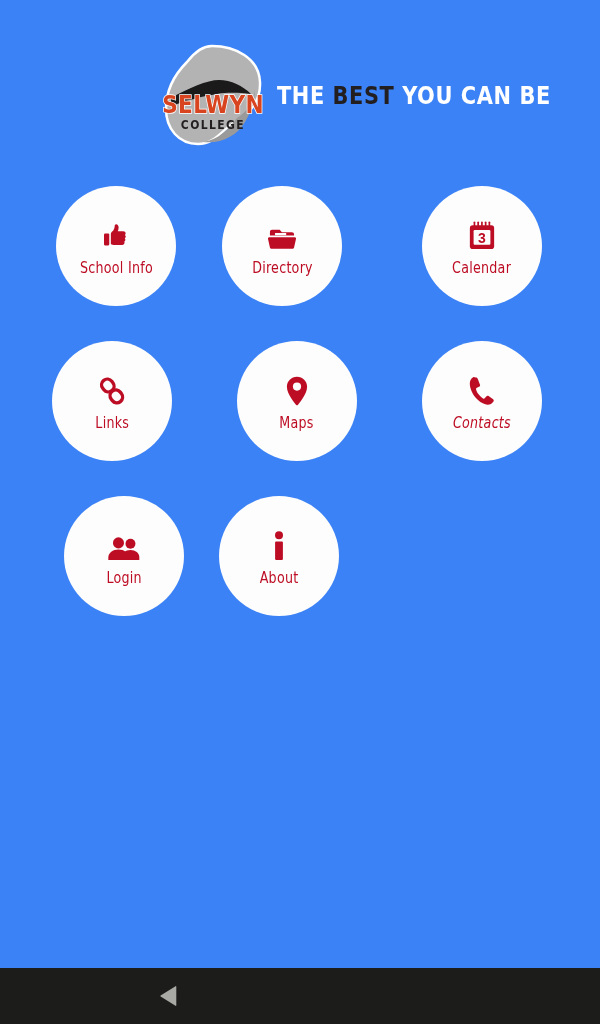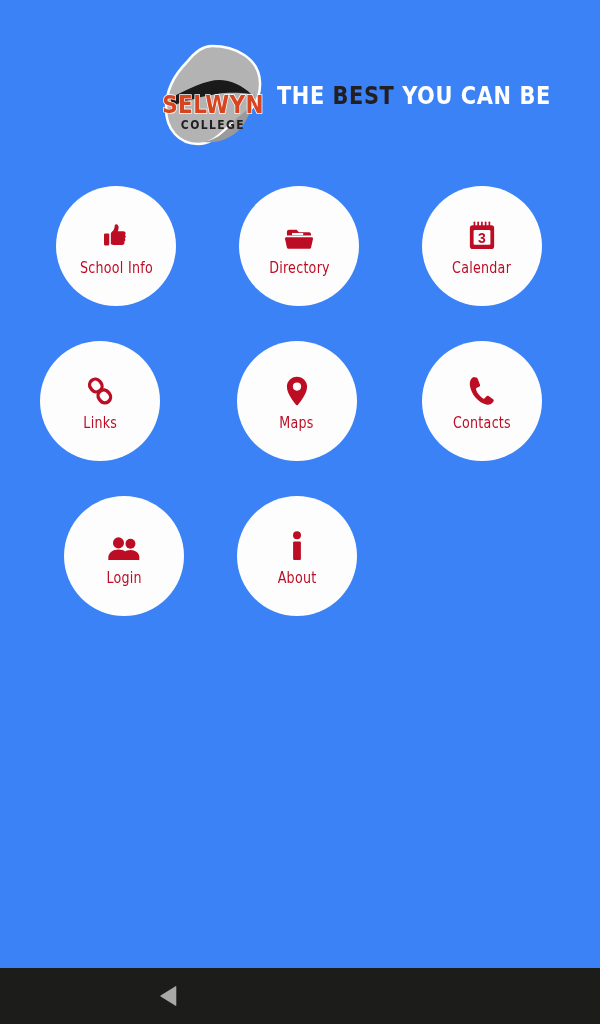--- a/index.html
+++ b/index.html
@@ -162,21 +162,21 @@
     <div class="tile" style="left:56px; top:0;">
       <span class="icon">
         <svg width="30" height="30" viewBox="0 0 32 32">
           <path d="M10.5 13.6c0-1.6 1.5-2.3 2.6-3.6 1.1-1.3 1.4-2.8 1.5-4.6.05-1.1.5-1.9 1.6-1.9 1.5 0 2.6 1.5 2.6 3.5 0 1.5-.45 2.8-.9 3.8h5.8c1.5 0 2.6 1 2.6 2.3 0 .75-.35 1.35-.85 1.75.6.35 1 1 1 1.8 0 .85-.45 1.5-1.1 1.85.4.4.65.95.65 1.6 0 .85-.5 1.55-1.2 1.85.2.35.3.75.3 1.2 0 1.3-1.1 2.35-2.5 2.35h-7.9c-1.7 0-3.2-.45-4.2-1.1V13.6z"></path>
           <rect x="3.2" y="13.4" width="5.6" height="12.6" rx="1.1"></rect>
         </svg>
       </span>
       <span class="label">School Info</span>
     </div>
 
-    <div class="tile" style="left:239px; top:0;">
+    <div class="tile" style="left:222px; top:0;">
       <span class="icon">
         <svg width="30" height="26" viewBox="0 0 32 28">
           <path d="M3 7.5c0-1.3 1-2.3 2.3-2.3h8.2l2.4 2.6h10.8c1.3 0 2.3 1 2.3 2.3v1.1H3V7.5z"></path>
           <path d="M2.2 13.2h27.6c.9 0 1.5.8 1.3 1.7l-2.1 9.2c-.2.9-1 1.5-1.9 1.5H4.9c-.9 0-1.7-.6-1.9-1.5L.9 14.9c-.2-.9.4-1.7 1.3-1.7z"></path>
           <rect x="8.5" y="8.6" width="12" height="2.4" fill="#fdfdfd"></rect>
         </svg>
       </span>
       <span class="label">Directory</span>
     </div>
 
@@ -192,21 +192,21 @@
 
           <rect x="2" y="4.4" width="26" height="25.6" rx="3"></rect>
 
           <rect x="6" y="9.6" width="18" height="15.8" rx="1.2" fill="#fdfdfd"></rect>
           <text x="15" y="23" font-family="'Liberation Sans','DejaVu Sans',sans-serif" font-size="15" font-weight="bold" fill="#bd0d24" text-anchor="middle">3</text>
         </svg>
       </span>
       <span class="label">Calendar</span>
     </div>
 
-    <div class="tile" style="left:40px; top:155px;">
+    <div class="tile" style="left:52px; top:155px;">
       <span class="icon">
         <svg width="28" height="30" viewBox="0 0 28 30">
           <g transform="rotate(-38 14 15)">
             <rect x="8.4" y="1.5" width="11.4" height="13.2" rx="5.7" fill="none" stroke="#bd0d24" stroke-width="3.4"></rect>
             <rect x="8.4" y="15.3" width="11.4" height="13.2" rx="5.7" fill="none" stroke="#bd0d24" stroke-width="3.4"></rect>
           </g>
         </svg>
       </span>
       <span class="label">Links</span>
     </div>
@@ -214,21 +214,21 @@
     <div class="tile" style="left:237px; top:155px;">
       <span class="icon">
         <svg width="22" height="30" viewBox="0 0 22 30">
           <path d="M11 0.8C5.3 0.8 0.9 5.2 0.9 10.8c0 7.6 8.5 17.2 9.3 18.1.4.5 1.2.5 1.6 0 .8-.9 9.3-10.5 9.3-18.1C21.1 5.2 16.7.8 11 .8z"></path>
           <circle cx="11" cy="10.6" r="4.1" fill="#fdfdfd"></circle>
         </svg>
       </span>
       <span class="label">Maps</span>
     </div>
 
-    <div class="tile" style="left:422px; top:155px;">
+    <div class="tile" style="left:422px; top:155px;font-style:italic;">
       <span class="icon">
         <svg width="26" height="30" viewBox="0 0 26 30">
           <path d="M4.2 1.2C2.1 2.4.8 4.7.8 7.5c0 5.6 3.4 12.2 8.2 16.6 3.1 2.8 6.6 4.6 9.6 4.6 2.5 0 4.6-1.3 5.9-3.3.5-.8.3-1.6-.4-2.1l-4.5-3.2c-.8-.6-1.7-.4-2.3.3l-1.4 1.7c-.5.6-1.2.7-1.9.3-1.6-1-3.3-2.6-4.6-4.4-1.2-1.6-2-3.3-2.3-4.6-.2-.8.1-1.4.8-1.7l2.1-.9c.9-.4 1.3-1.2 1-2.1L8.9 3.2C8.6 2.1 7.8 1.5 6.8 1.5c-.9 0-1.8-.7-2.6-.3z"></path>
         </svg>
       </span>
       <span class="label">Contacts</span>
     </div>
 
     <div class="tile" style="left:64px; top:310px;">
       <span class="icon">
@@ -237,21 +237,21 @@
           <circle cx="24" cy="7.4" r="5.4"></circle>
           <path d="M24 14c-5.4 0-9.6 3.4-9.6 7.6V25h19.2v-3.4c0-4.2-4.2-7.6-9.6-7.6z"></path>
 
           <circle cx="11" cy="6.4" r="6"></circle>
           <path d="M11 13.6C4.9 13.6 0 17.4 0 22.1V25h22v-2.9c0-4.7-4.9-8.5-11-8.5z"></path>
         </svg>
       </span>
       <span class="label">Login</span>
     </div>
 
-    <div class="tile" style="left:237px; top:310px;">
+    <div class="tile" style="left:219px; top:310px;">
       <span class="icon">
         <svg width="12" height="30" viewBox="0 0 12 30">
           <circle cx="6" cy="4.2" r="4"></circle>
           <rect x="2.1" y="10.6" width="7.8" height="18.4" rx="1"></rect>
         </svg>
       </span>
       <span class="label">About</span>
     </div>
 
   </div>

